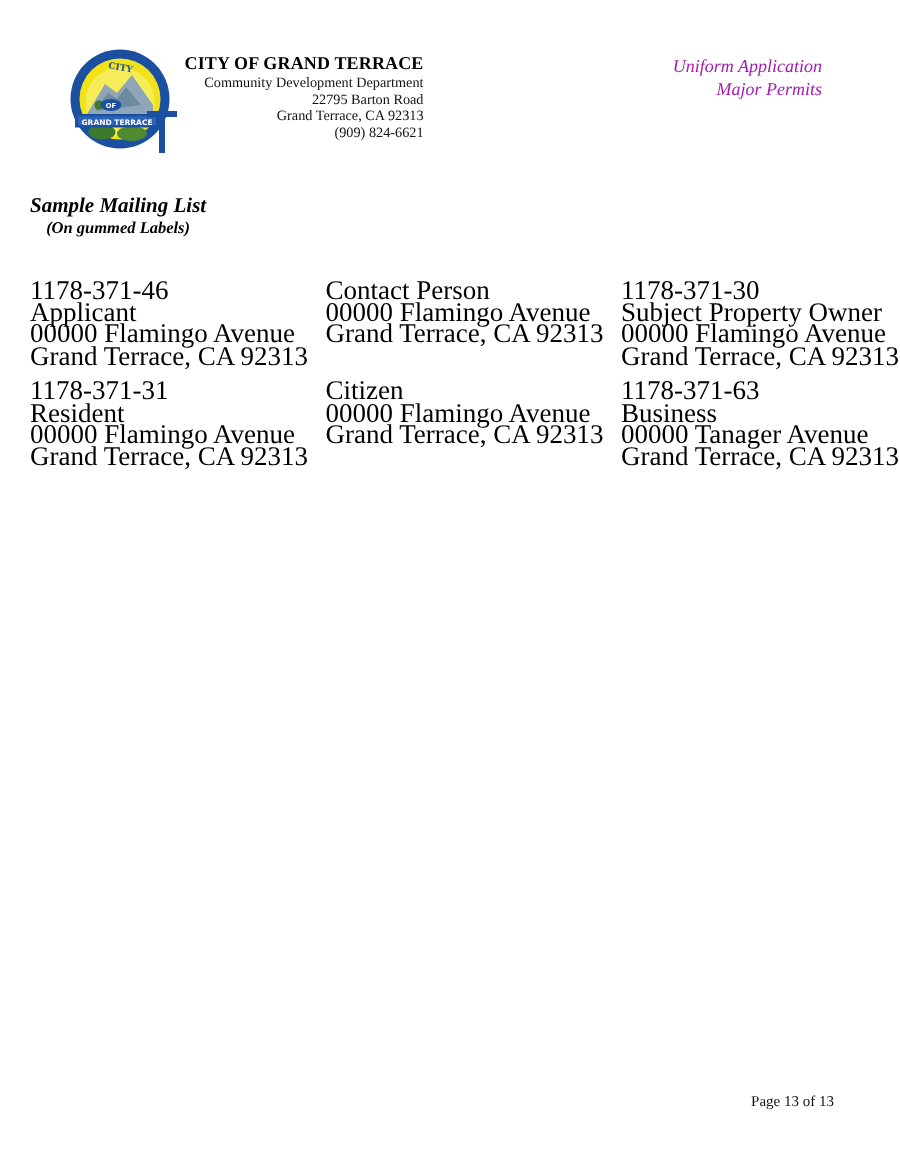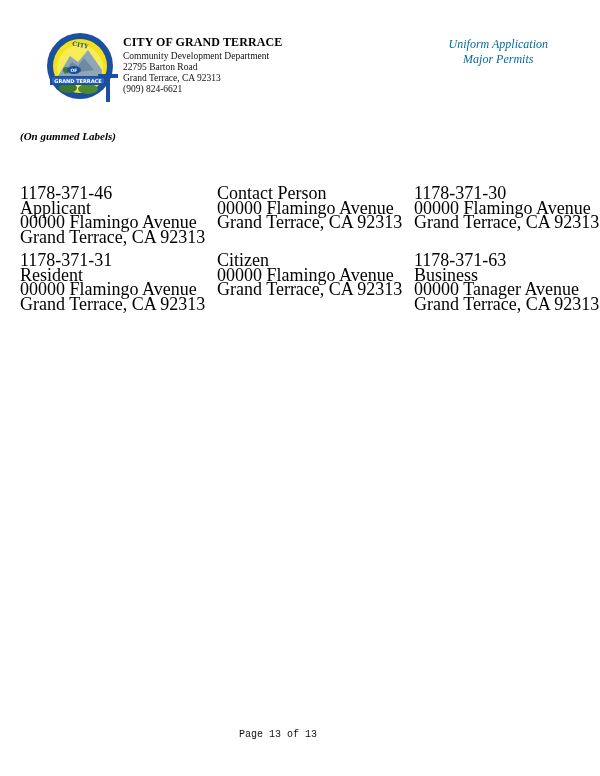--- a/index.html
+++ b/index.html
@@ -27,57 +27,59 @@
       left: 0;
       top: 0;
       width: 76px;
       height: 76px;
     }
     .org {
       position: absolute;
       left: 79px;
       top: 6px;
       line-height: 12px;
+      text-align: right;
     }
     .org-name {
       font-weight: bold;
       font-size: 12px;
       letter-spacing: 0.1px;
       margin-bottom: 3px;
     }
     .org-line {
       font-size: 9.5px;
       line-height: 11px;
       color: #111;
       font-family: Liberation Serif, serif;
     }
     .doc-title {
       position: absolute;
       right: 26px;
       top: 7px;
-      text-align: center;
+      text-align: right;
       font-style: italic;
       font-size: 12px;
       line-height: 15px;
-      color: #0369a1;
+      color: #a21caf;
     }
     .section-heading {
       position: absolute;
       left: 20px;
       top: 130px;
       font-style: italic;
       font-weight: bold;
     }
     .section-title {
       font-size: 14px;
       line-height: 16px;
     }
     .section-subtitle {
       font-size: 11px;
       line-height: 13px;
+      text-align: center;
     }
     .labels {
       position: absolute;
       left: 20px;
       top: 186px;
       width: 580px;
       display: grid;
       grid-template-columns: 197px 197px 186px;
       row-gap: 9px;
     }
@@ -87,24 +89,23 @@
       white-space: nowrap;
     }
     .label div {
       height: 14.5px;
     }
     .footer {
       position: absolute;
       left: 0;
       width: 556px;
       top: 729px;
-      text-align: center;
+      text-align: right;
       font-size: 10px;
       color: #111;
-      font-family: Liberation Mono, monospace;
     }
   </style>
 </head>
 <body>
 
 <div class="header">
   <svg class="logo" viewBox="0 0 76 76" xmlns="http://www.w3.org/2000/svg">
 
     <circle cx="36" cy="36" r="33" fill="#1b4fa0"></circle>
     <circle cx="36" cy="36" r="27" fill="#f2e21a"></circle>
@@ -137,37 +138,39 @@
     <div class="org-line">(909) 824-6621</div>
   </div>
 
   <div class="doc-title">
     <div>Uniform Application</div>
     <div>Major Permits</div>
   </div>
 </div>
 
 <div class="section-heading">
+  <div class="section-title">Sample Mailing List</div>
   <div class="section-subtitle">(On gummed Labels)</div>
 </div>
 
 <div class="labels">
   <div class="label">
     <div>1178-371-46</div>
     <div>Applicant</div>
     <div>00000 Flamingo Avenue</div>
     <div>Grand Terrace, CA 92313</div>
   </div>
   <div class="label">
     <div>Contact Person</div>
     <div>00000 Flamingo Avenue</div>
     <div>Grand Terrace, CA 92313</div>
   </div>
   <div class="label">
     <div>1178-371-30</div>
+    <div>Subject Property Owner</div>
     <div>00000 Flamingo Avenue</div>
     <div>Grand Terrace, CA 92313</div>
   </div>
   <div class="label">
     <div>1178-371-31</div>
     <div>Resident</div>
     <div>00000 Flamingo Avenue</div>
     <div>Grand Terrace, CA 92313</div>
   </div>
   <div class="label">

